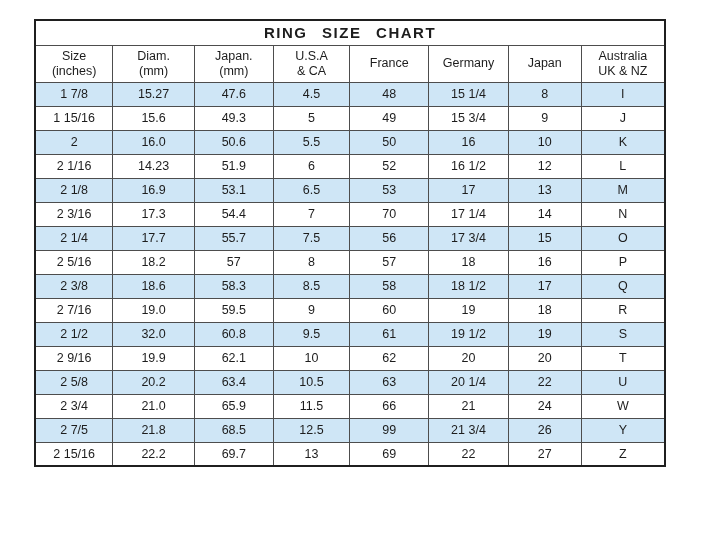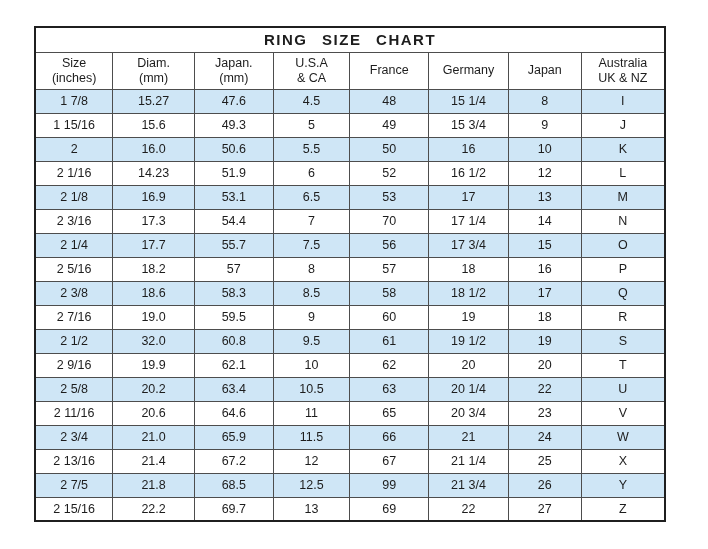--- a/index.html
+++ b/index.html
@@ -16,21 +16,21 @@
     width: 708px;
     height: 549px;
     background: var(--bg);
     font-family: "Liberation Sans", sans-serif;
     color: var(--text);
   }
   table.ring-chart {
     border-collapse: collapse;
     table-layout: fixed;
     width: 632px;
-    margin: 26px 0 0 34px;
+    margin: 19px 0 0 34px;
     border: 2px solid var(--outer);
   }
   th, td {
     border: 1px solid var(--border);
     text-align: center;
     vertical-align: middle;
     padding: 0;
     color: var(--text);
     overflow: hidden;
   }
@@ -235,50 +235,30 @@
         <td>2 5/8</td>
         <td>20.2</td>
         <td>63.4</td>
         <td>10.5</td>
         <td>63</td>
         <td>20 1/4</td>
         <td>22</td>
         <td>U</td>
       </tr>
       <tr>
-        <td>2 11/16</td>
-        <td>20.6</td>
-        <td>64.6</td>
-        <td>11</td>
-        <td>65</td>
-        <td>20 3/4</td>
-        <td>23</td>
-        <td>V</td>
-      </tr>
-      <tr>
         <td>2 3/4</td>
         <td>21.0</td>
         <td>65.9</td>
         <td>11.5</td>
         <td>66</td>
         <td>21</td>
         <td>24</td>
         <td>W</td>
       </tr>
       <tr>
-        <td>2 13/16</td>
-        <td>21.4</td>
-        <td>67.2</td>
-        <td>12</td>
-        <td>67</td>
-        <td>21 1/4</td>
-        <td>25</td>
-        <td>X</td>
-      </tr>
-      <tr>
         <td>2 7/5</td>
         <td>21.8</td>
         <td>68.5</td>
         <td>12.5</td>
         <td>99</td>
         <td>21 3/4</td>
         <td>26</td>
         <td>Y</td>
       </tr>
       <tr>

